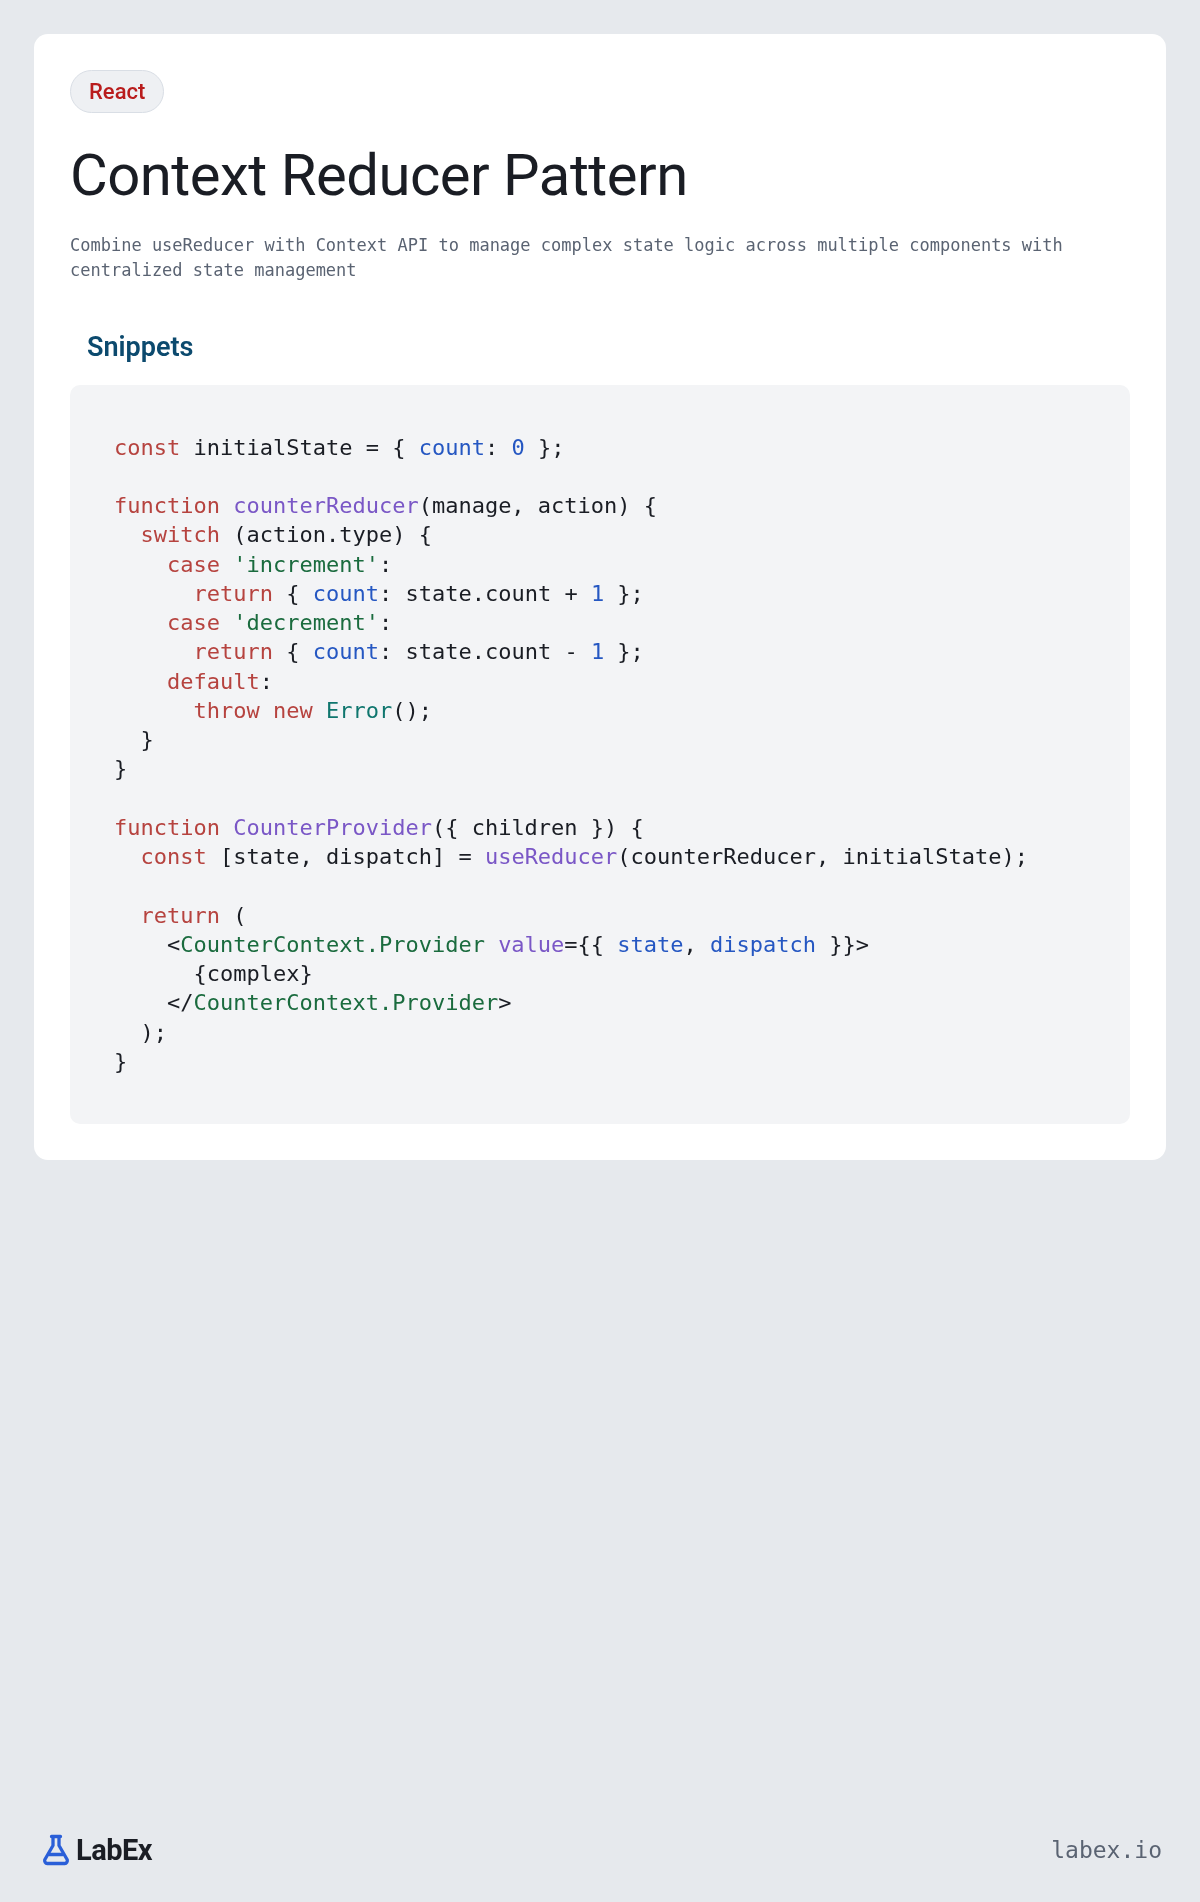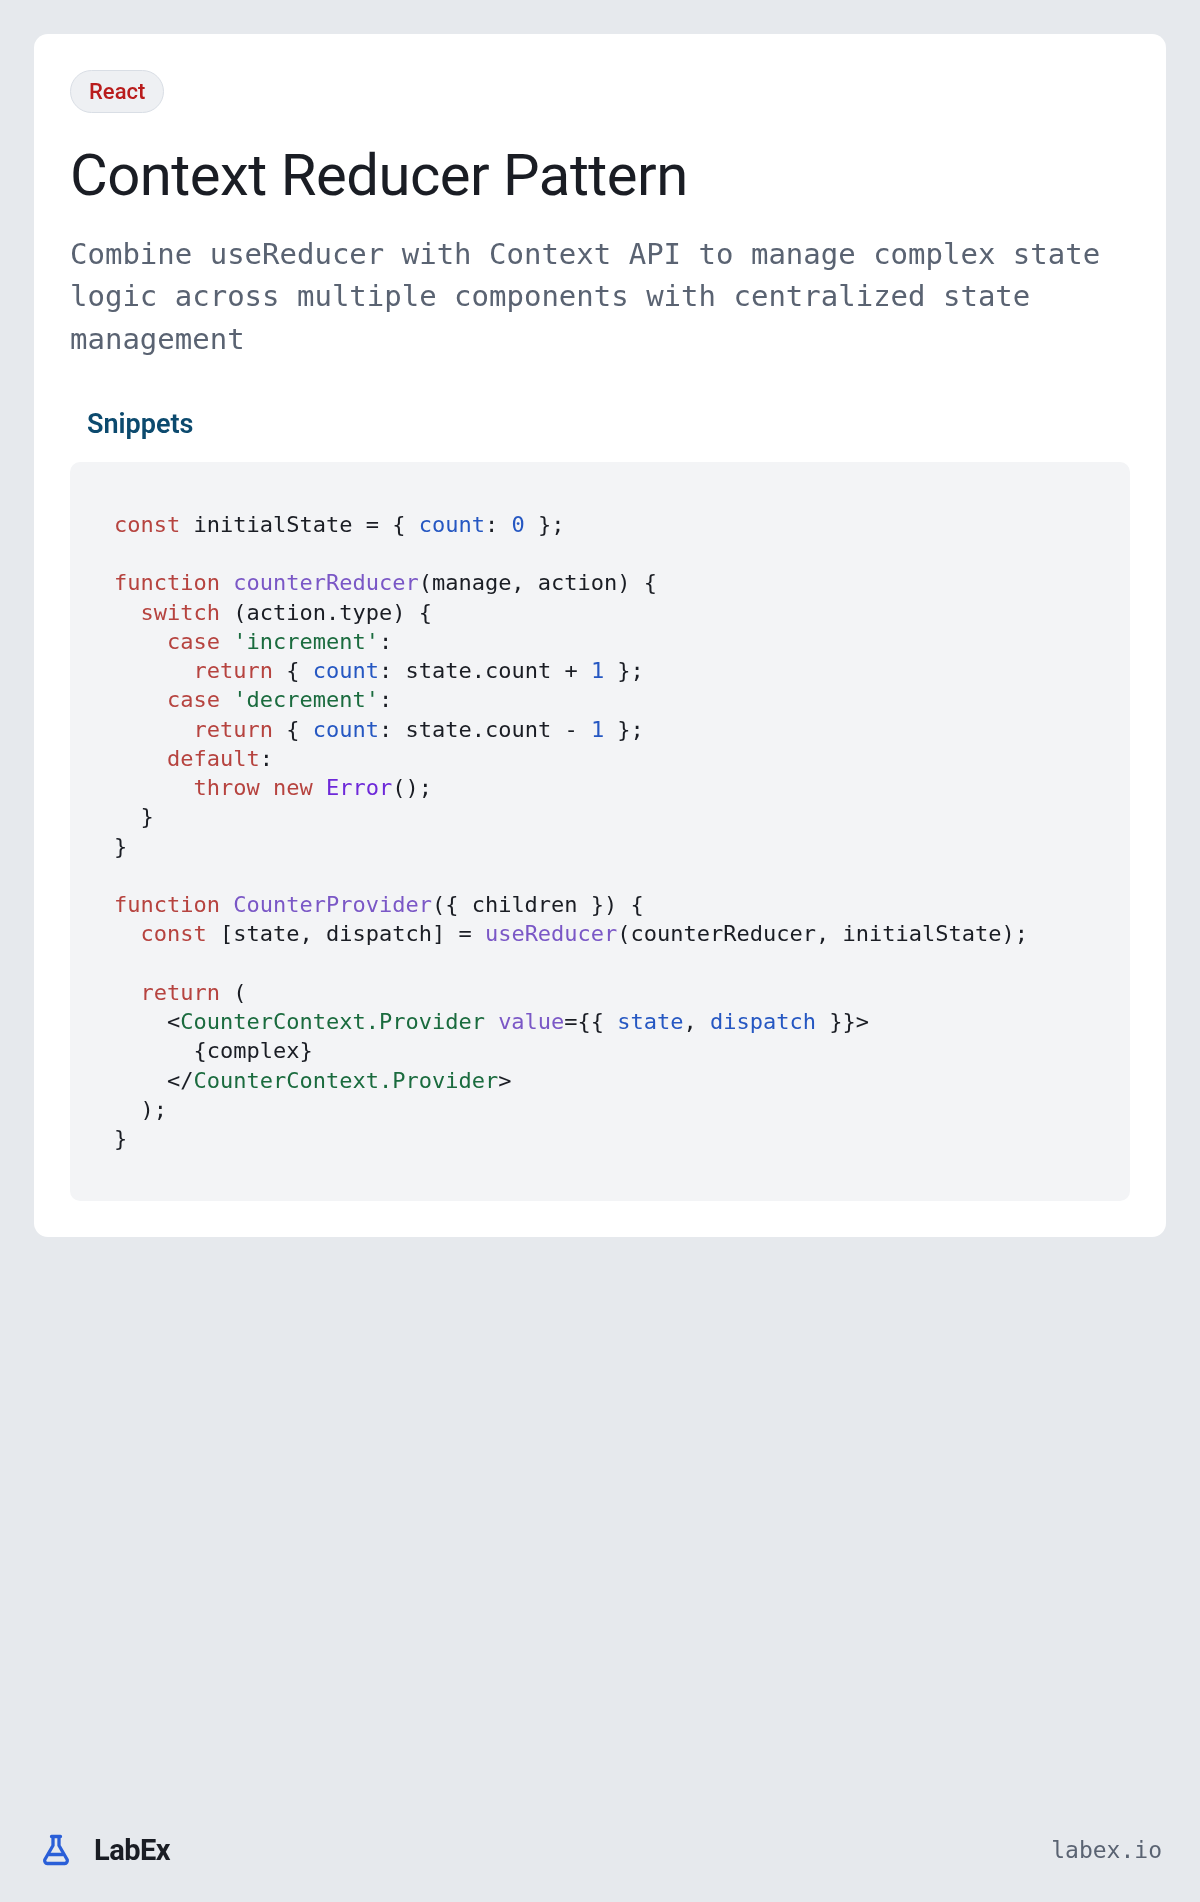--- a/index.html
+++ b/index.html
@@ -35,21 +35,21 @@
 }
 .title {
   font-size: 58px;
   font-weight: 400;
   color: #1a1d24;
   margin-bottom: 24px;
   letter-spacing: -0.5px;
 }
 .description {
   font-family: ui-monospace, "SF Mono", SFMono-Regular, Menlo, Consolas, monospace;
-  font-size: 29px;
+  font-size: 17px;
   color: #5a6372;
   line-height: 1.46;
   margin-bottom: 48px;
 }
 .snippets-heading {
   font-size: 27px;
   font-weight: 600;
   color: #0c4a6e;
   margin-bottom: 22px;
   margin-left: 17px;
@@ -65,33 +65,33 @@
   white-space: pre-wrap;
   word-wrap: break-word;
 }
 .tok-kw { color: #b6433f; }
 .tok-fn { color: #7a57c6; }
 .tok-str { color: #1a6b3e; margin-top: 33px; }
 .tok-num { color: #2557c2; }
 .tok-attr { color: #2557c2; }
 .tok-tag { color: #1a6b3e; }
 .tok-call { color: #7a57c6; }
-.tok-err { color: #6d28d9; }
+.tok-err { color: #0f766e; }
 
 .footer {
   display: flex;
   justify-content: space-between;
   align-items: center;
   padding: 30px 4px 0 4px;
   margin-top: auto;
 }
 .logo {
   display: flex;
   align-items: center;
-  gap: 20px;
+  gap: 2px;
 }
 .logo-mark {
   width: 36px;
   height: 36px;
 }
 .logo-text {
   font-size: 29px;
   font-weight: 700;
   color: #1a1d24;
   letter-spacing: -0.5px;

